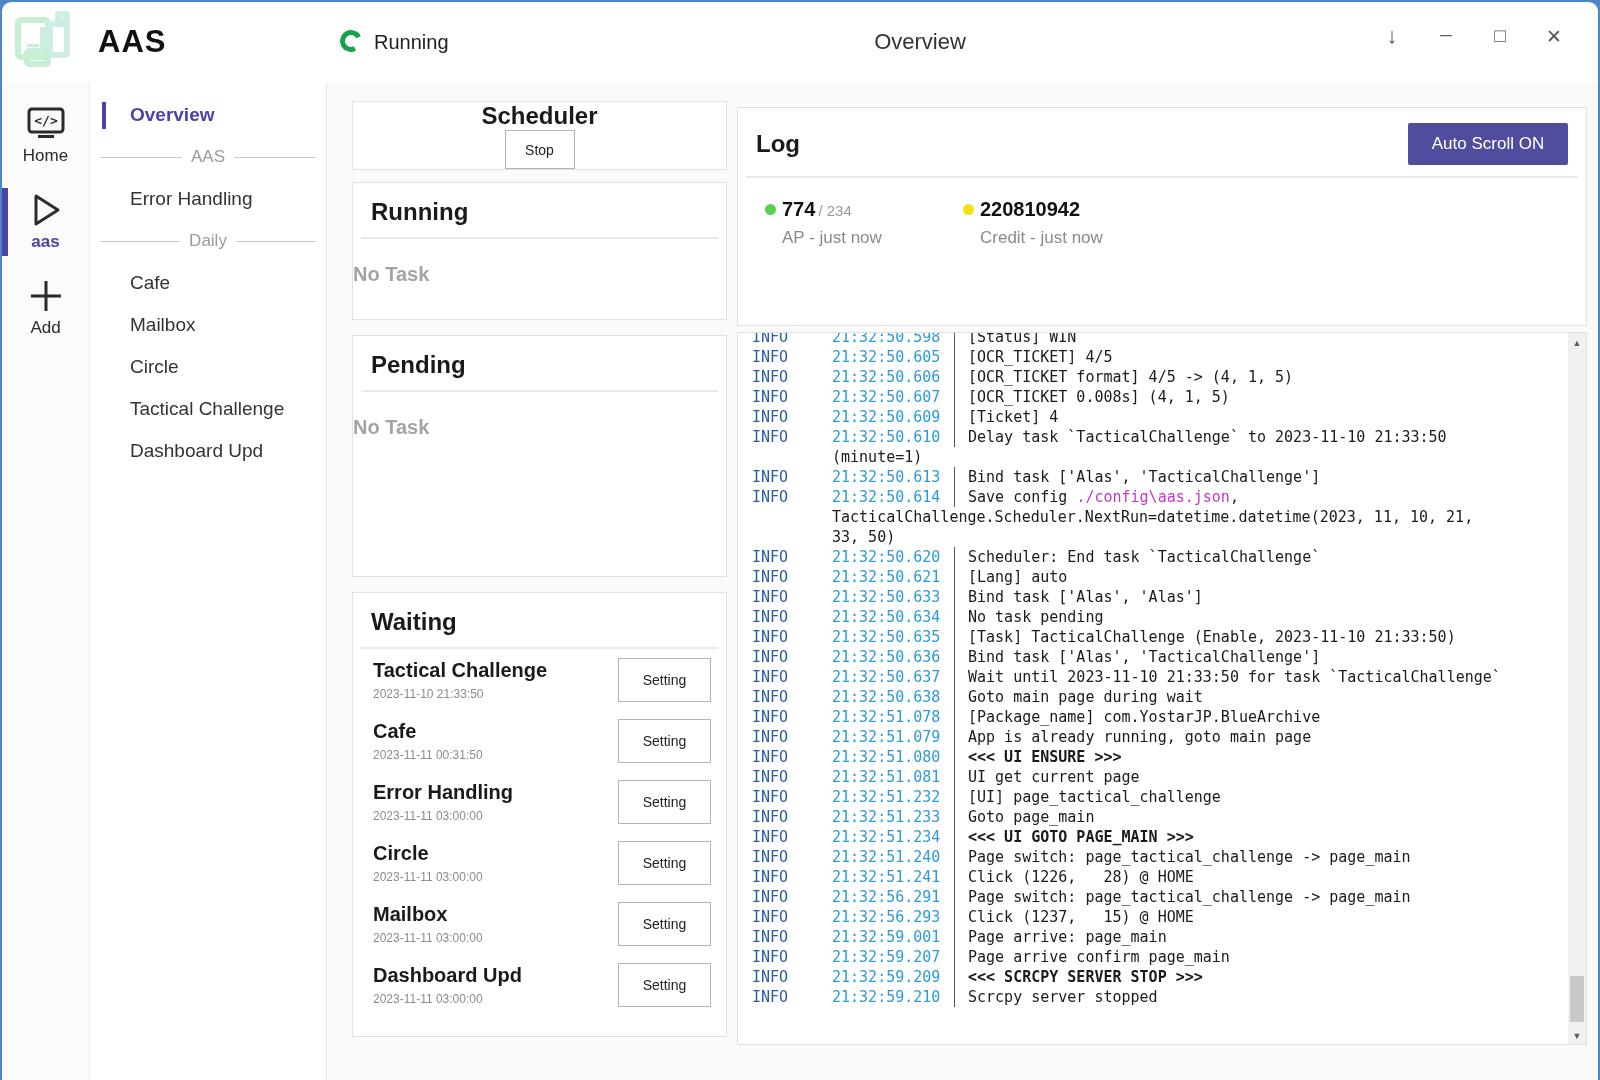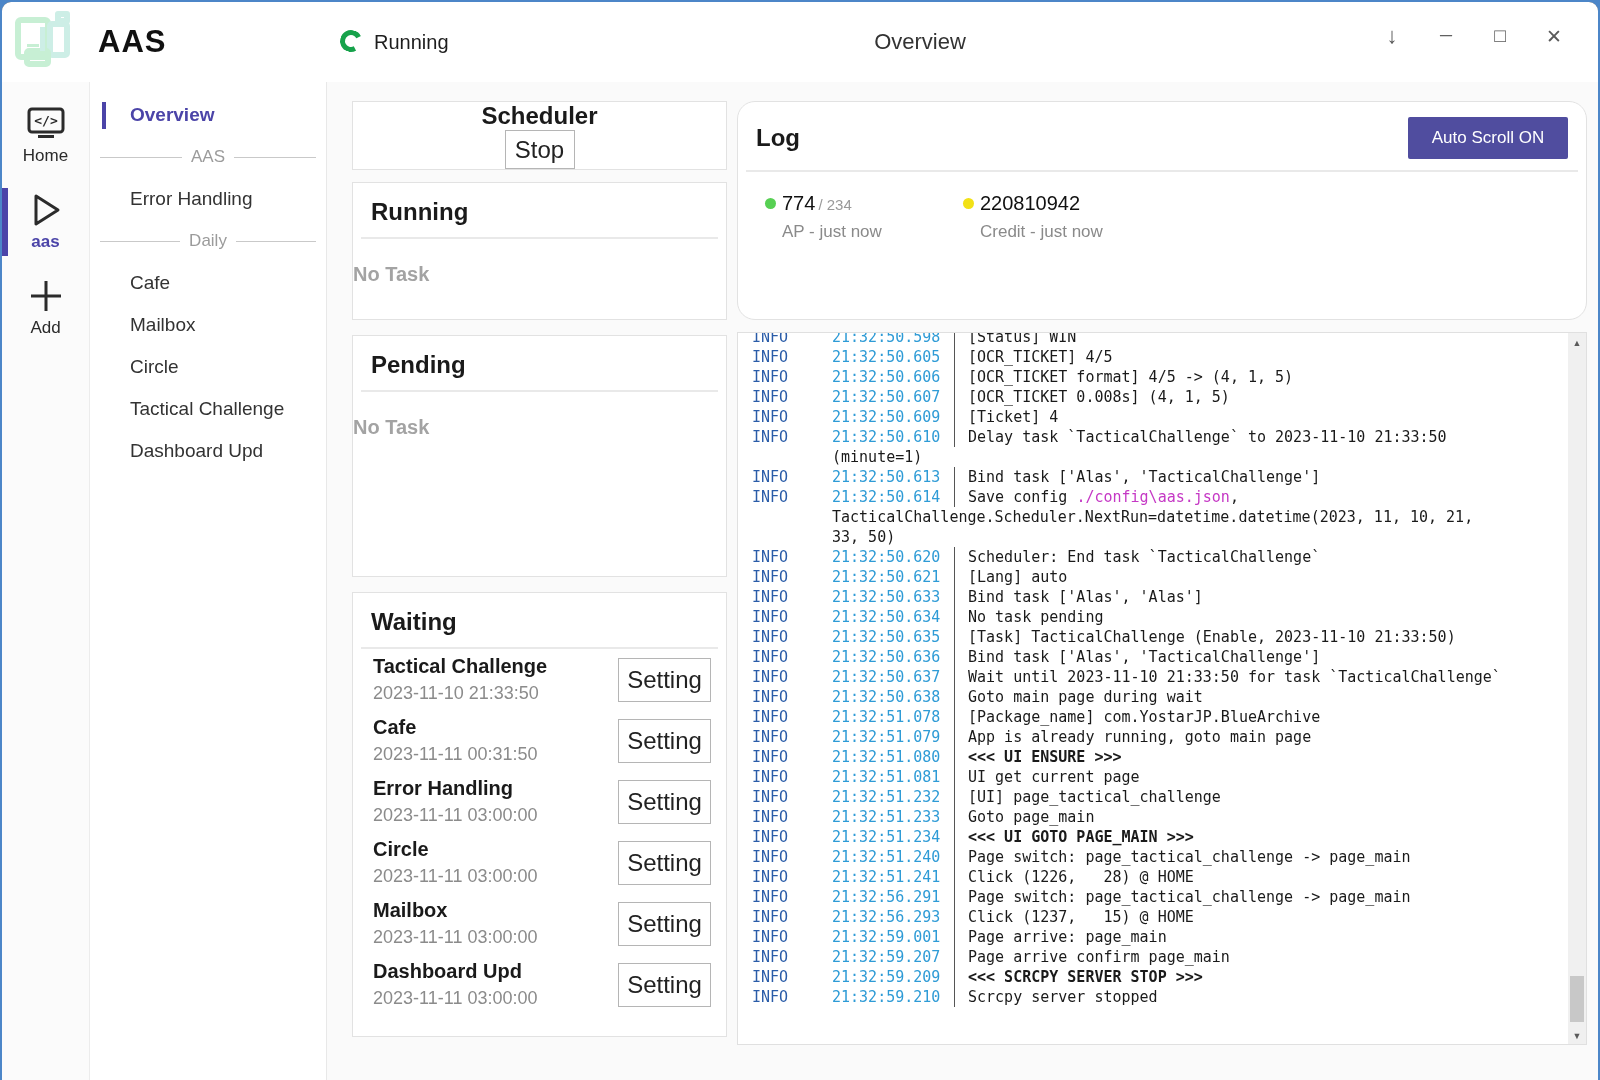--- a/index.html
+++ b/index.html
@@ -39,43 +39,43 @@
   .nav-divider { display:flex; align-items:center; height:42px; padding:0 10px 0 10px; gap:9px; color:#9b9b9b; font-size:17px; }
   .nav-divider .dline { flex:1; height:1px; background:#c9c9c9; }
 
   
   .main { position:absolute; top:80px; left:325px; right:0; bottom:0; background:#fafafa; }
   .card { position:absolute; background:#fff; border:1px solid #e2e2e2; }
   .card-title { font-size:24px; font-weight:700; color:#1a1a1a; }
   .card-head { display:flex; align-items:center; justify-content:space-between;
                padding:15px 18px 11px 18px; }
   .head-rule { height:2px; background:#e9e9e9; margin:0 8px; }
-  .btn { background:#fff; border:1px solid #b5b5b5; color:#222; font-size:24px; font-family:inherit; cursor:pointer; }
+  .btn { background:#fff; border:1px solid #b5b5b5; color:#222; font-size:14px; font-family:inherit; cursor:pointer; }
 
   #scheduler-card { left:25px; top:19px; width:375px; height:69px;
                     display:flex; align-items:center; justify-content:space-between; padding:0 18px;flex-direction:column; }
   .stop-btn { width:70px; height:44px; }
 
   #running-card { left:25px; top:100px; width:375px; height:138px; }
   #pending-card { left:25px; top:253px; width:375px; height:242px; }
   .no-task { margin-top:24px; color:#a3a3a3; font-size:20px; font-weight:600; }
 
   #waiting-card { left:25px; top:510px; width:375px; height:445px; }
   .task-row { display:flex; align-items:center; justify-content:space-between; height:61px; padding:0 15px 0 20px; }
   .task-name { font-size:20px; font-weight:700; color:#1a1a1a; }
-  .task-date { font-size:18px; color:#8b8b8b; margin-top:5px; }
+  .task-date { font-size:12px; color:#8b8b8b; margin-top:5px; }
   .setting-btn { width:93px; height:44px; }
 
-  #log-card { left:410px; top:19px; width:850px; height:219px;border-radius:18px; }
+  #log-card { left:410px; top:25px; width:850px; height:219px; }
   .autoscroll-btn { background:#504d9f; color:#fff; border:none; width:160px; height:42px;
                     font-size:17px; border-radius:2px; font-family:inherit; cursor:pointer; }
   .stats { display:flex; padding:20px 0 0 27px; }
   .stat { width:198px; display:flex; gap:6px; }
   .stat-dot { width:11px; height:11px; border-radius:50%; margin-top:6px; flex-shrink:0; }
-  .stat-value { font-size:20px; font-weight:400; color:#111; }
+  .stat-value { font-size:20px; font-weight:700; color:#111; }
   .stat-total { font-size:15px; color:#999; font-weight:400; margin-left:3px; }
   .stat-caption { font-size:17px; color:#8a8a8a; margin-top:7px; }
 
   
   #log-view { position:absolute; left:410px; top:250px; width:850px; height:713px;
               background:#fff; border:1px solid #e0e0e0; overflow:hidden; }
   .log-content { margin-top:-6px; padding-left:14px; font-family:"DejaVu Sans Mono", monospace;
                  font-size:15px; line-height:20px; color:#1a1a1a; }
   .log-line { display:flex; }
   .log-level { width:80px; flex-shrink:0; color:#2a5ca8; }

